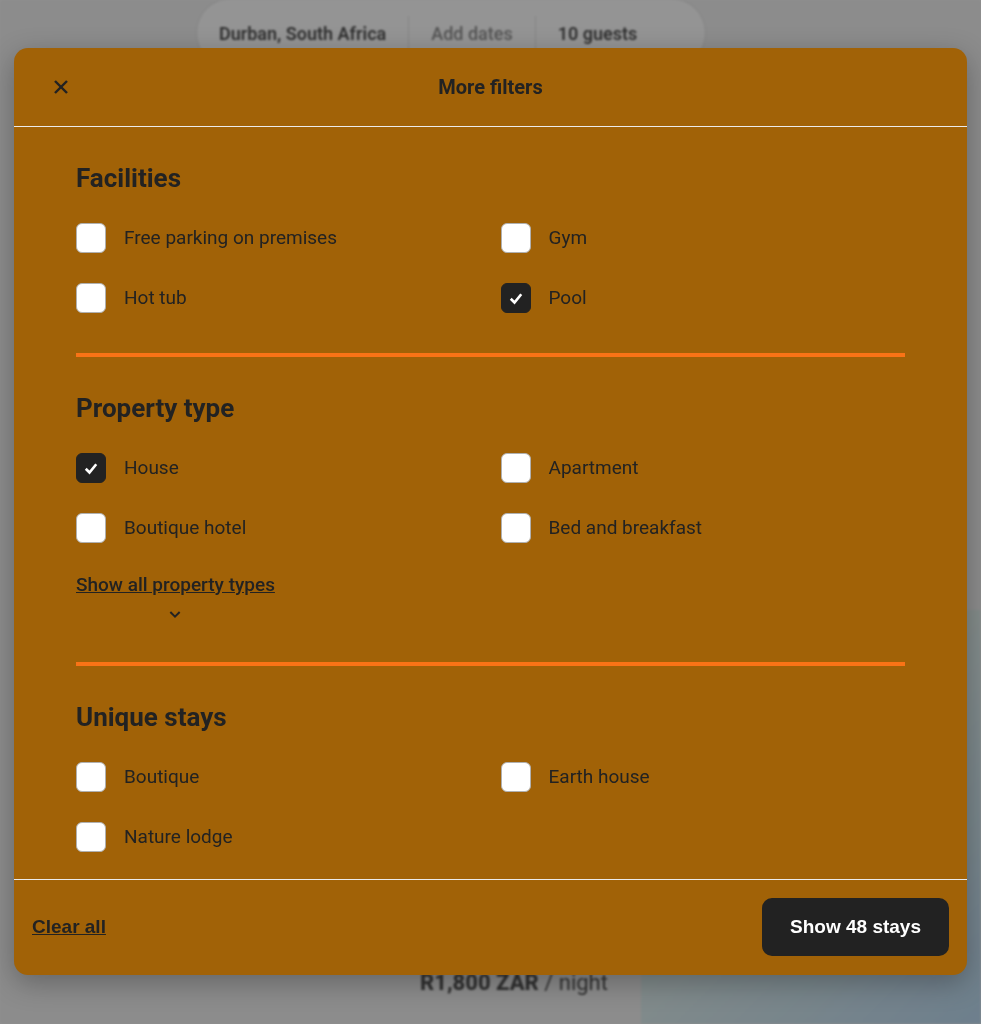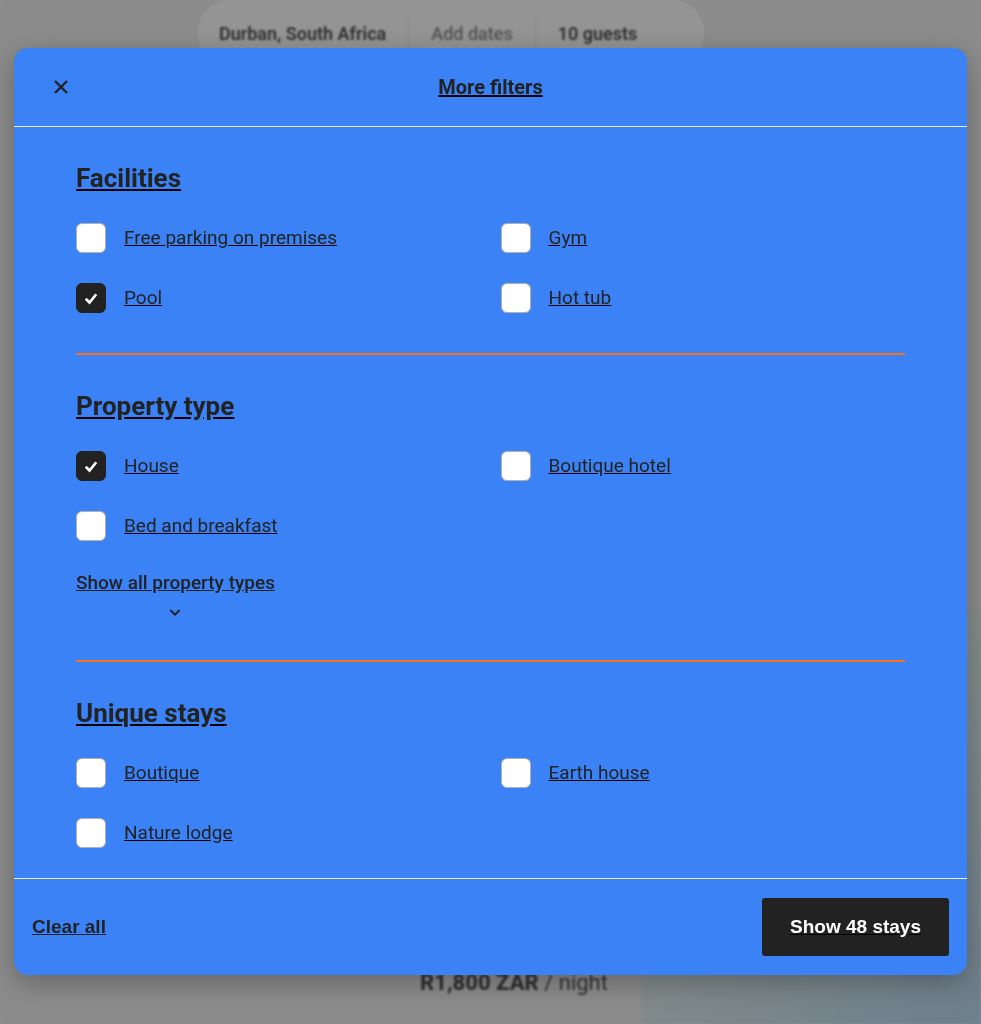--- a/index.html
+++ b/index.html
@@ -53,26 +53,25 @@
     position:absolute; right:0; top:610px; width:340px; height:414px;
     background: linear-gradient(135deg,#bfe2d8 0%, #dff0e9 40%, #a9d0ef 100%);
   }
 
   
   .modal {
     position: absolute;
     left: 14px; right: 4px; top: 48px;
     width: 953px;
     height: 927px;
-    background: #3b82f6;
+    background: #a16207;
     border-radius: 14px;
     box-shadow: 0 8px 28px rgba(0,0,0,0.28);
     display: flex;
     flex-direction: column;
-    text-decoration: underline;
   }
 
   .modal-header {
     position: relative;
     height: 80px;
     border-bottom: 1px solid #ebebeb;
     display: flex;
     align-items: center;
     justify-content: center;
   }
@@ -94,21 +93,21 @@
 
   .modal-body {
     flex: 1 1 auto;
     overflow: hidden;
     padding: 0 62px;
   }
 
   .section {
     padding-top: 36px;
     padding-bottom: 40px;
-    border-bottom: 2px solid #f97316;
+    border-bottom: 4px solid #f97316;
   }
   .section:last-child { border-bottom: none; }
   .section-title {
     font-size: 26px;
     font-weight: 700;
     color: #222;
     margin-bottom: 30px;
   }
 
   .options {
@@ -173,21 +172,21 @@
     font-size: 19px;
     font-weight: 600;
     color: #222;
     text-decoration: underline;
     background: none; border: none; cursor: pointer;
   }
   .show-stays {
     background: #222;
     color: #fff;
     border: none;
-    border-radius: 3px;
+    border-radius: 10px;
     padding: 18px 28px;
     font-size: 19px;
     font-weight: 700;
     cursor: pointer;
   }
 </style>
 </head>
 <body>
 
 <div class="bg">
@@ -230,44 +229,48 @@
       <div class="options">
         <label class="option">
           <span class="checkbox"></span>
           <span class="option-label">Free parking on premises</span>
         </label>
         <label class="option">
           <span class="checkbox"></span>
           <span class="option-label">Gym</span>
         </label>
         <label class="option">
+          <span class="checkbox"></span>
+          <span class="option-label">Hot tub</span>
+        </label>
+        <label class="option">
           <span class="checkbox checked">
               <svg viewBox="0 0 24 24">
                 <polyline points="5 13 10 18 19 7"></polyline>
               </svg>
             </span>
           <span class="option-label">Pool</span>
         </label>
-        <label class="option">
-          <span class="checkbox"></span>
-          <span class="option-label">Hot tub</span>
-        </label>
       </div>
     </div>
 
     <div class="section">
       <div class="section-title">Property type</div>
       <div class="options">
         <label class="option">
           <span class="checkbox checked">
               <svg viewBox="0 0 24 24">
                 <polyline points="5 13 10 18 19 7"></polyline>
               </svg>
             </span>
           <span class="option-label">House</span>
+        </label>
+        <label class="option">
+          <span class="checkbox"></span>
+          <span class="option-label">Apartment</span>
         </label>
         <label class="option">
           <span class="checkbox"></span>
           <span class="option-label">Boutique hotel</span>
         </label>
         <label class="option">
           <span class="checkbox"></span>
           <span class="option-label">Bed and breakfast</span>
         </label>
       </div>

